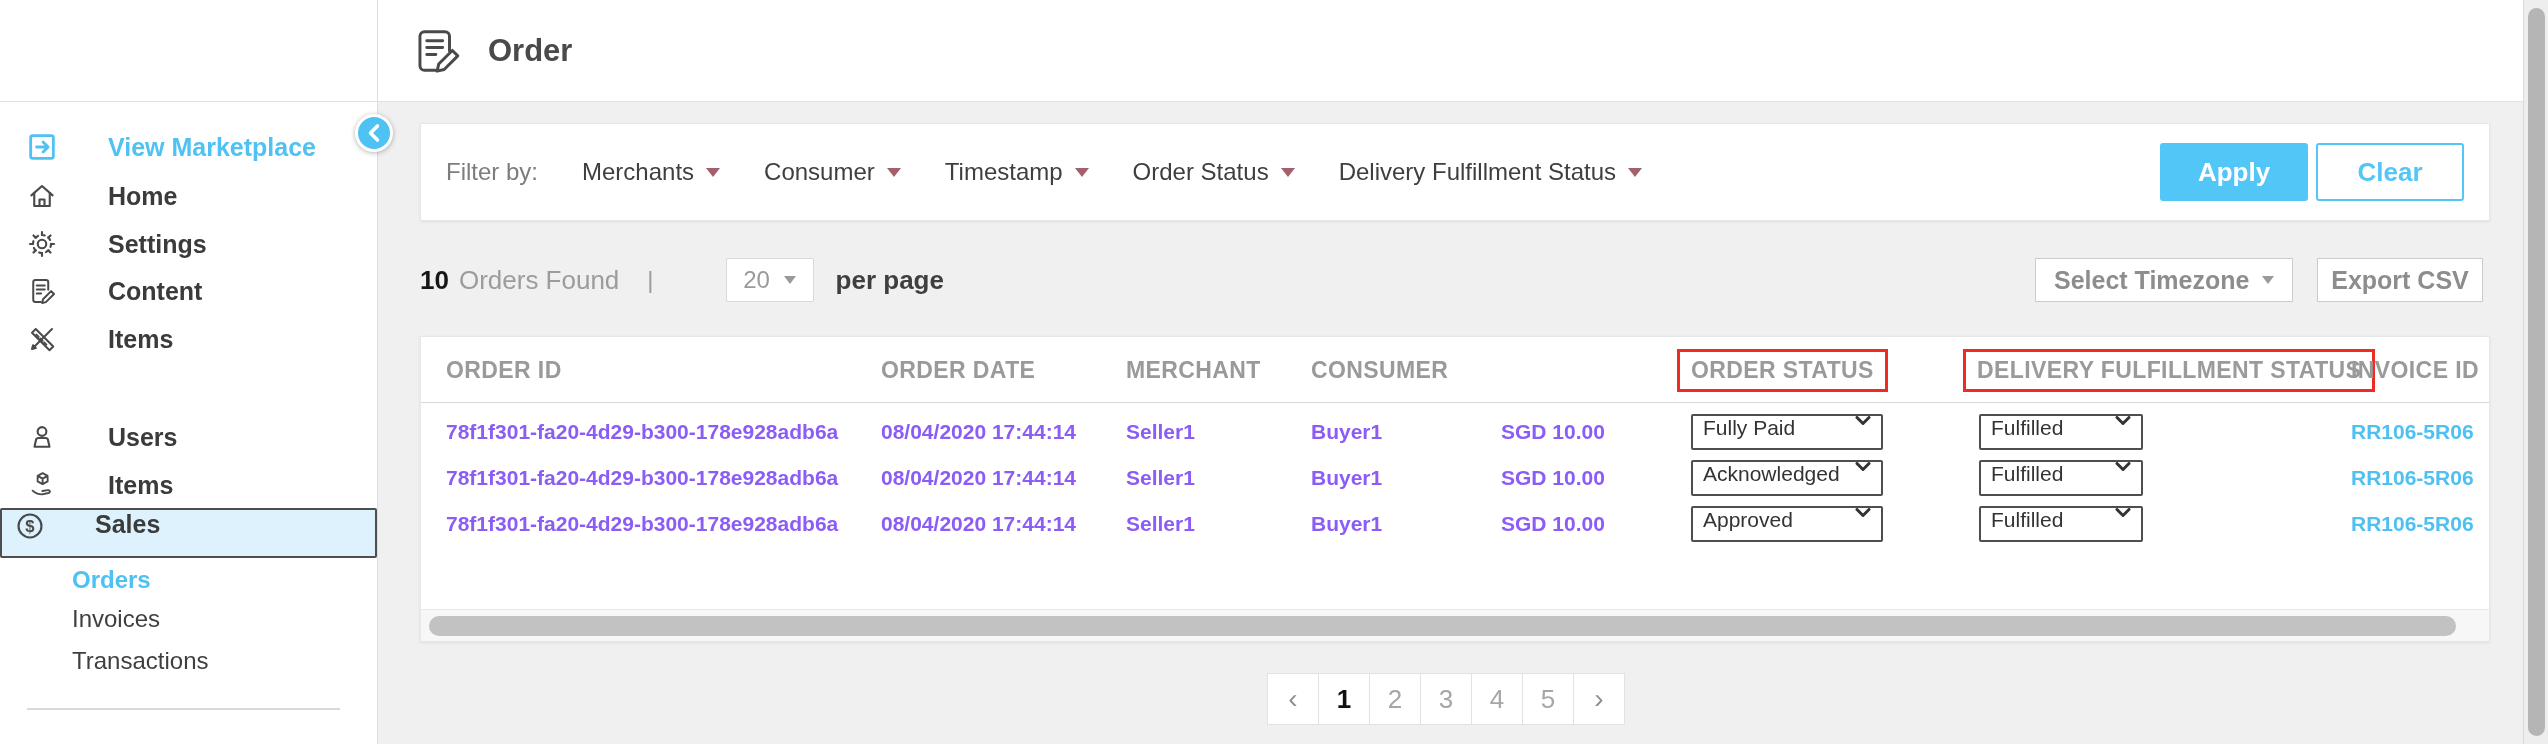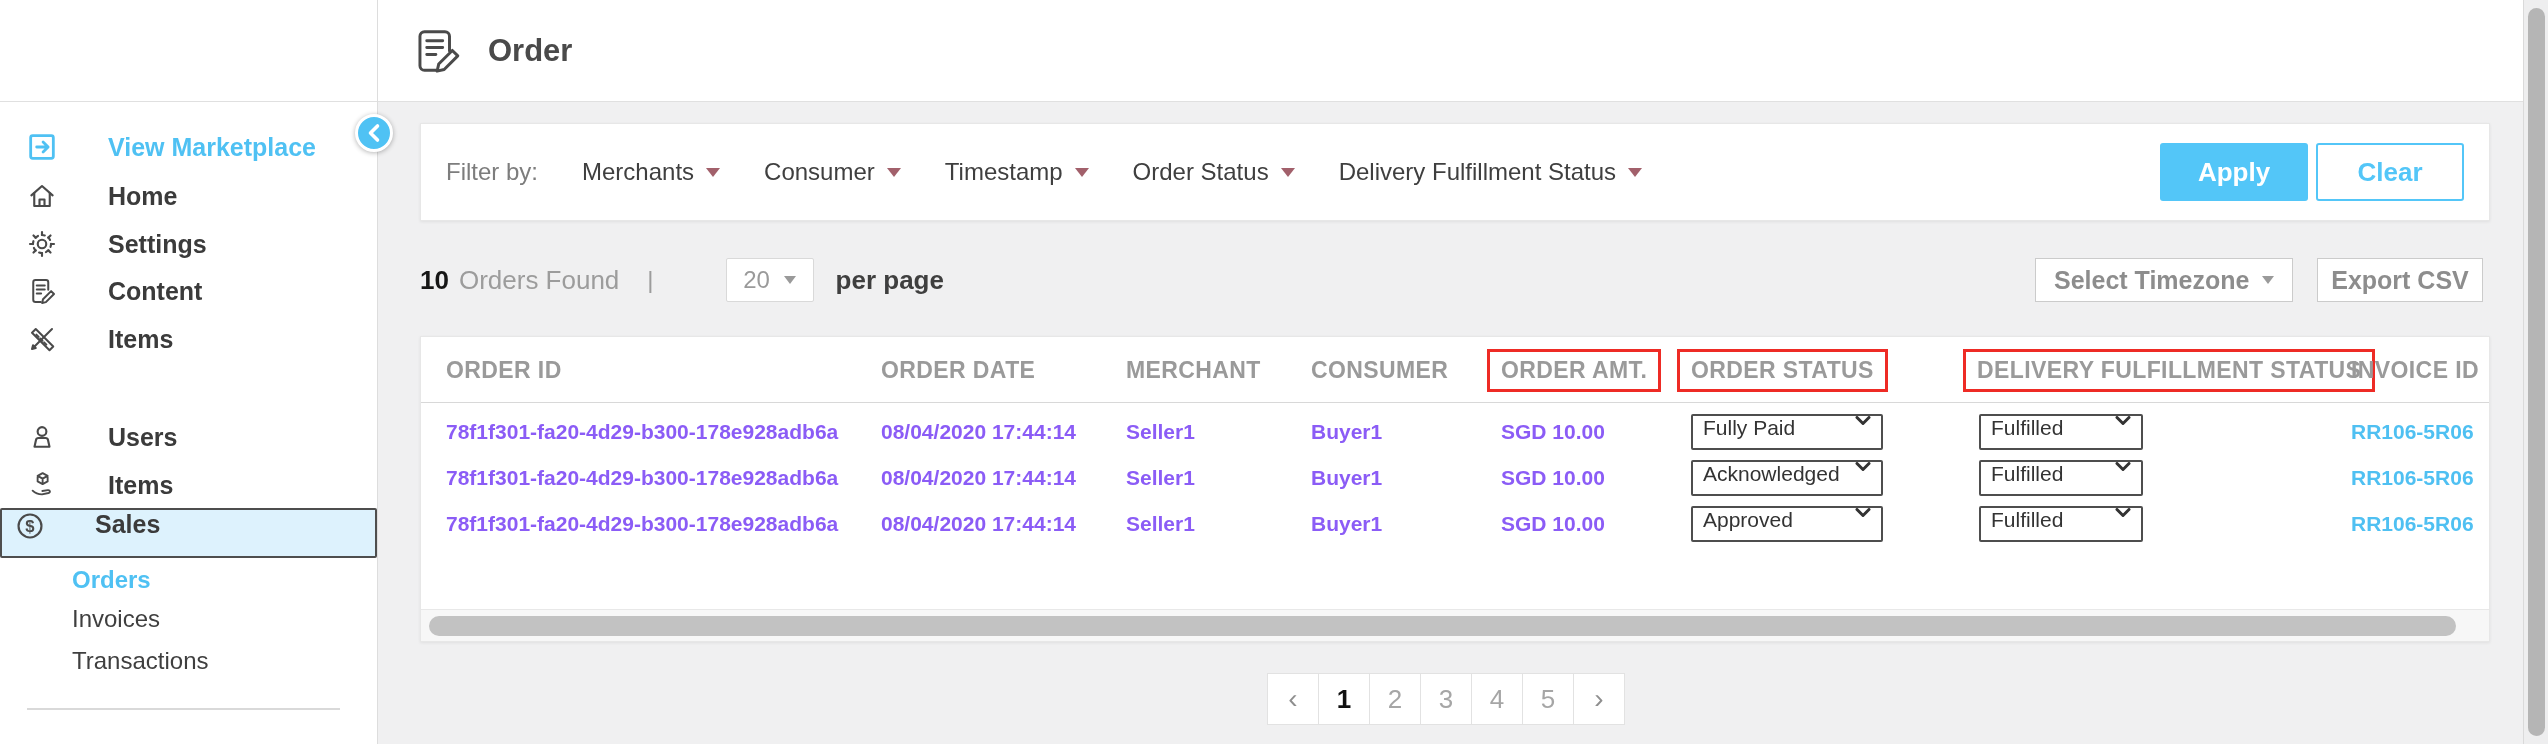--- a/index.html
+++ b/index.html
@@ -256,23 +256,20 @@
     </div>
     <button class="btn-export">Export CSV</button>
   </div>
 
   <div class="table-card card">
     <div class="thead">
       <div class="th" style="left:25px;">ORDER ID</div>
       <div class="th" style="left:460px;">ORDER DATE</div>
       <div class="th" style="left:705px;">MERCHANT</div>
       <div class="th" style="left:890px;">CONSUMER</div>
-      <div class="th" style="left:1066px;">
-          <span class="th-box">ORDER AMT.</span>
-        </div>
       <div class="th" style="left:1256px;">
           <span class="th-box">ORDER STATUS</span>
         </div>
       <div class="th" style="left:1542px;">
           <span class="th-box">DELIVERY FULFILLMENT STATUS</span>
         </div>
       <div class="th" style="left:1930px;">INVOICE ID</div>
     </div>
 
     <div class="trow" style="top:72px;">

